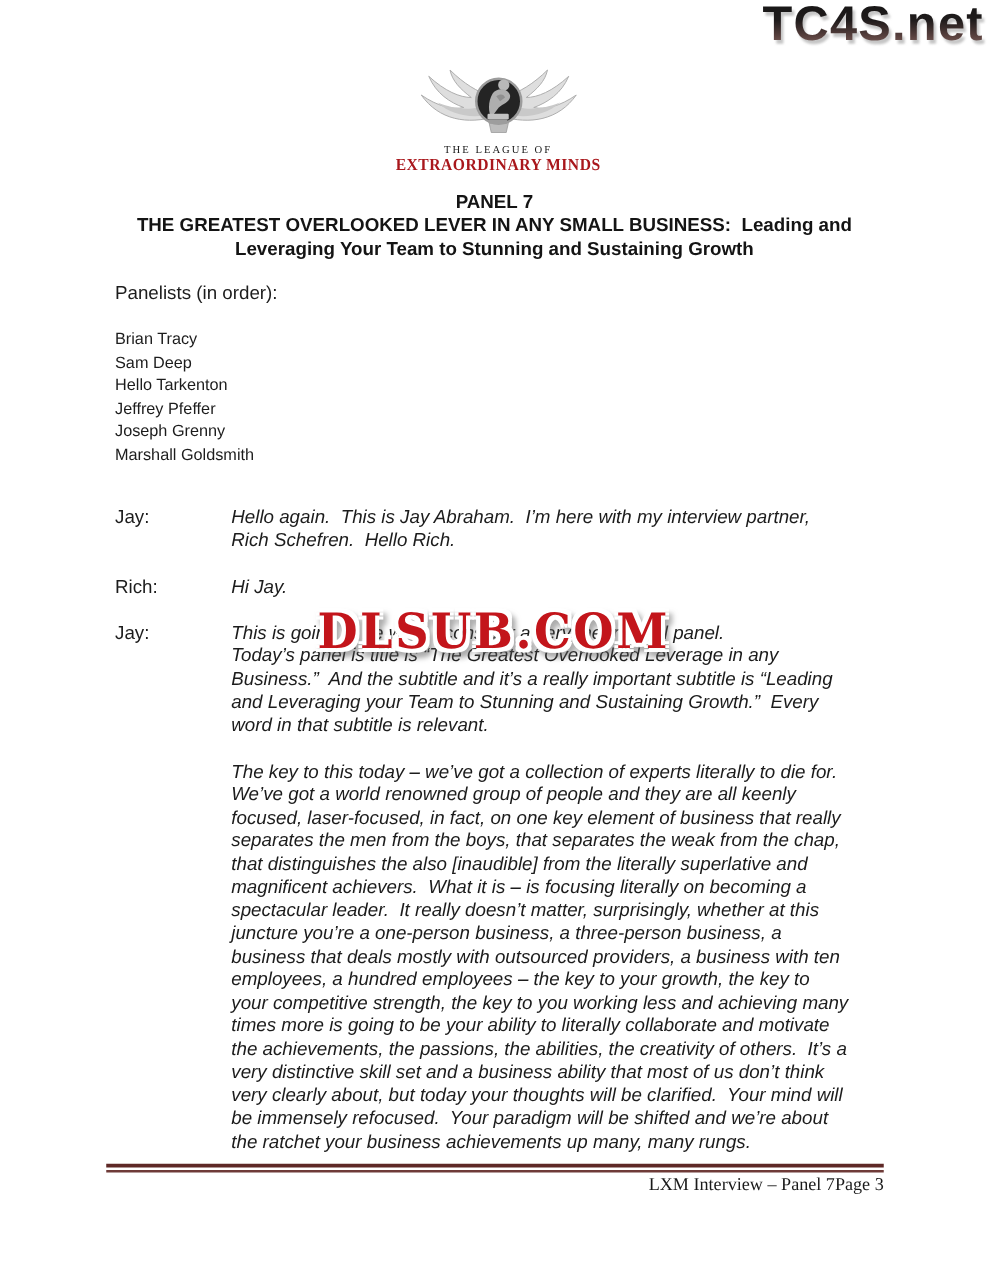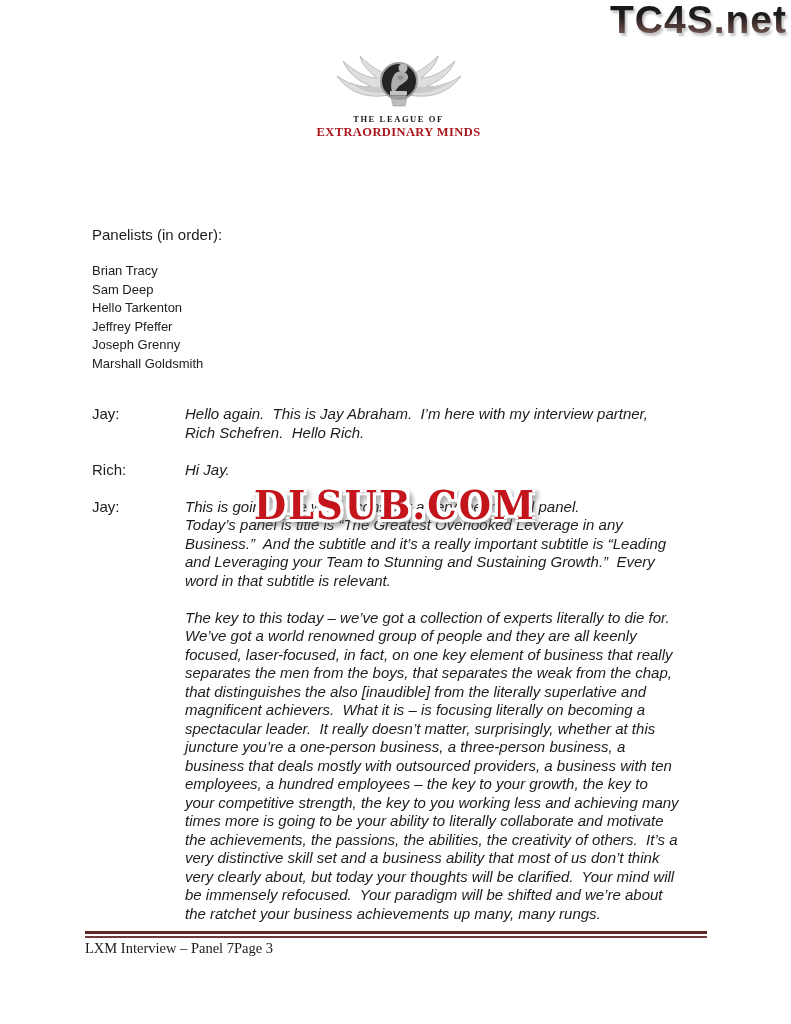--- a/index.html
+++ b/index.html
@@ -15,21 +15,21 @@
     font-family:"Liberation Sans", sans-serif;
     background:linear-gradient(180deg,#141414 0%,#201c1c 42%,#5c4340 72%,#957f79 100%);
     -webkit-background-clip:text; background-clip:text; color:transparent;
     filter:drop-shadow(2px 3px 1px rgba(150,150,150,0.55));
   }
 
   
   .logo { position:absolute; top:55px; left:50%; transform:translateX(-50%) translateX(3px); width:220px; text-align:center; }
   .logo svg { display:block; margin:0 auto; }
   .logo-line1 {
-    font-family:"Liberation Serif", serif; font-size:8.5px; font-weight:bold;
+    font-family:"Liberation Serif", serif; font-size:8.5px; font-weight:normal;
     letter-spacing:1.6px; color:#181818; margin-top:1px;
   }
   .logo-line2 {
     font-family:"Liberation Serif", serif; font-size:12.5px; font-weight:bold;
     letter-spacing:0.4px; color:#a9171c; margin-top:1px; transform:scaleY(1.08);
   }
 
   
   .title {
     position:absolute; top:152px; left:0; width:100%; text-align:center;
@@ -54,21 +54,21 @@
       -3px 0 0 #fff, 3px 0 0 #fff, 0 -3px 0 #fff, 0 3px 0 #fff;
     filter:drop-shadow(3px 4px 2px rgba(90,90,90,0.5));
     white-space:nowrap;
   }
 
   
   .footer-rule-thick { position:absolute; left:85px; top:931px; width:622px; height:3px; background:#5e2826; }
   .footer-rule-thin  { position:absolute; left:85px; top:936px; width:622px; height:1.5px; background:#6f3b38; }
   .footer-row {
     position:absolute; left:85px; top:940px; width:622px;
-    display:flex; justify-content:flex-start;
+    display:flex; justify-content:flex-end;
     font-family:"Liberation Serif", serif; font-size:14.5px; color:#1a1a1a;
   }
 
   
   .wm-traders {
     position:absolute; top:979px; right:8px;
     font-family:"DejaVu Sans", sans-serif; font-weight:bold;
     font-size:29px; color:#c0565c; white-space:nowrap;
     text-shadow:
       -2px -2px 0 #33181b, 2px -2px 0 #33181b, -2px 2px 0 #33181b, 2px 2px 0 #33181b,
@@ -102,20 +102,23 @@
       <circle cx="69" cy="13" r="4.5" fill="#b9b9b9"></circle>
       <path d="M60 20 C 63 15, 72 15, 74 21 C 75 26, 69 28, 65 31 L 59 39 C 56 33, 57 25, 60 20 Z" fill="#aeaeae"></path>
       <path d="M63 22 C 66 20, 69 20, 70 23 L 66 26 Z" fill="#8f8f8f"></path>
       <rect x="56" y="36" width="17" height="4.5" rx="1" fill="#c3c3c3"></rect>
       <rect x="57" y="40.5" width="15" height="3.5" rx="1" fill="#9d9d9d"></rect>
     </svg>
     <div class="logo-line1">THE LEAGUE OF</div>
     <div class="logo-line2">EXTRAORDINARY MINDS</div>
   </div>
 
+  <div class="title">PANEL 7
+THE GREATEST OVERLOOKED LEVER IN ANY SMALL BUSINESS:  Leading and
+Leveraging Your Team to Stunning and Sustaining Growth</div>
 
   <div class="panelists-heading">Panelists (in order):</div>
 
   <div class="panelists-list">
     <div>Brian Tracy</div>
     <div>Sam Deep</div>
     <div>Hello Tarkenton</div>
     <div>Jeffrey Pfeffer</div>
     <div>Joseph Grenny</div>
     <div>Marshall Goldsmith</div>

